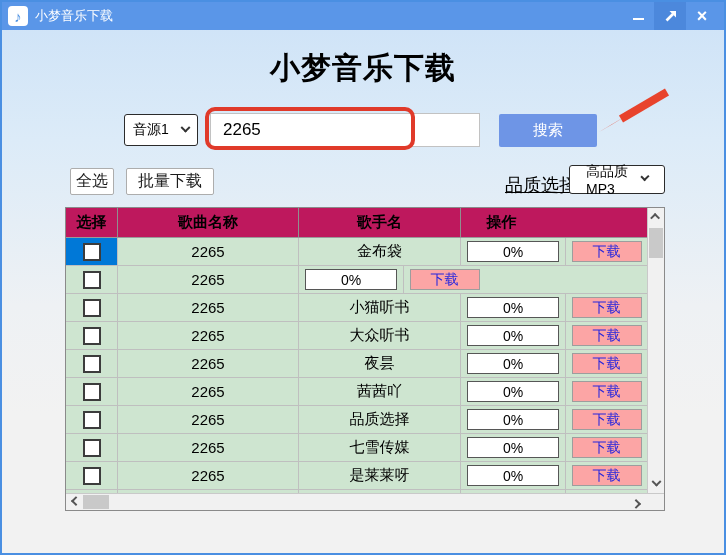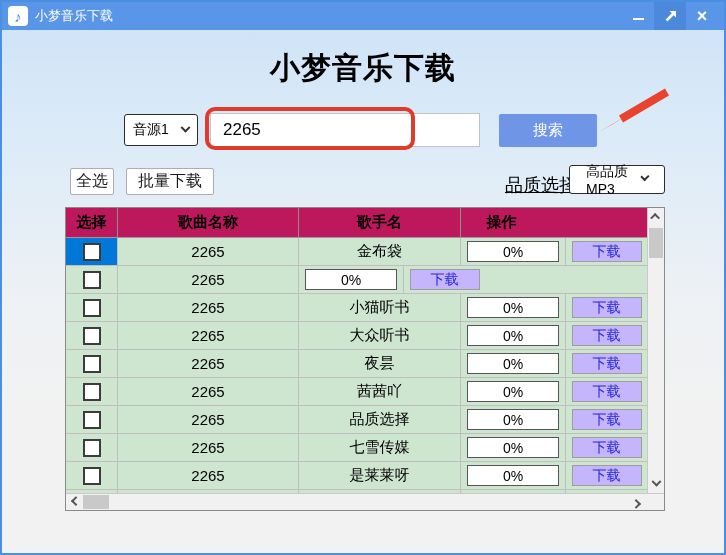--- a/index.html
+++ b/index.html
@@ -62,21 +62,21 @@
   .trow { display:flex; height:28px; background:#cee5d0; border-bottom:1px solid #bfbfbf; }
   .cell { display:flex; align-items:center; justify-content:center; border-right:1px solid #bfbfbf;
     font-size:15px; color:#000; height:100%; }
   .c-select { width:52px; } .c-song { width:181px; } .c-artist { width:162px; }
   .c-progress { width:105px; } .c-action { width:81px; border-right:none; }
   .hcell.c-action { border-right:none; }
   .c-select.selected { background:#0078d7; }
   .checkbox { width:18px; height:18px; background:#fff; border:2px solid #3c3c3c; display:inline-block; }
   .pbox { width:92px; height:21px; background:#fff; border:1px solid #565656; display:flex;
     align-items:center; justify-content:center; font-size:14px; color:#000; }
-  .dl-btn { width:70px; height:21px; background:#c4b5fd; border:1px solid #9d9d9d; color:#2626dd;
+  .dl-btn { width:70px; height:21px; background:#fca5a5; border:1px solid #9d9d9d; color:#2626dd;
     font-size:14px; display:flex; align-items:center; justify-content:center;
     font-family:"Liberation Sans", sans-serif; }
   
   .vscroll { position:absolute; top:0; right:0; width:17px; height:285px; background:#f1f1f1;
     border-left:1px solid #c9c9c9; }
   .vs-up, .vs-down { position:absolute; left:0; width:16px; height:17px; display:flex;
     align-items:center; justify-content:center; }
   .vs-up { top:0; } .vs-down { bottom:0; }
   .vs-thumb { position:absolute; left:1px; top:20px; width:14px; height:30px; background:#c9c9c9; }
   .hscroll { position:absolute; left:0; bottom:0; width:598px; height:17px; background:#f1f1f1;

